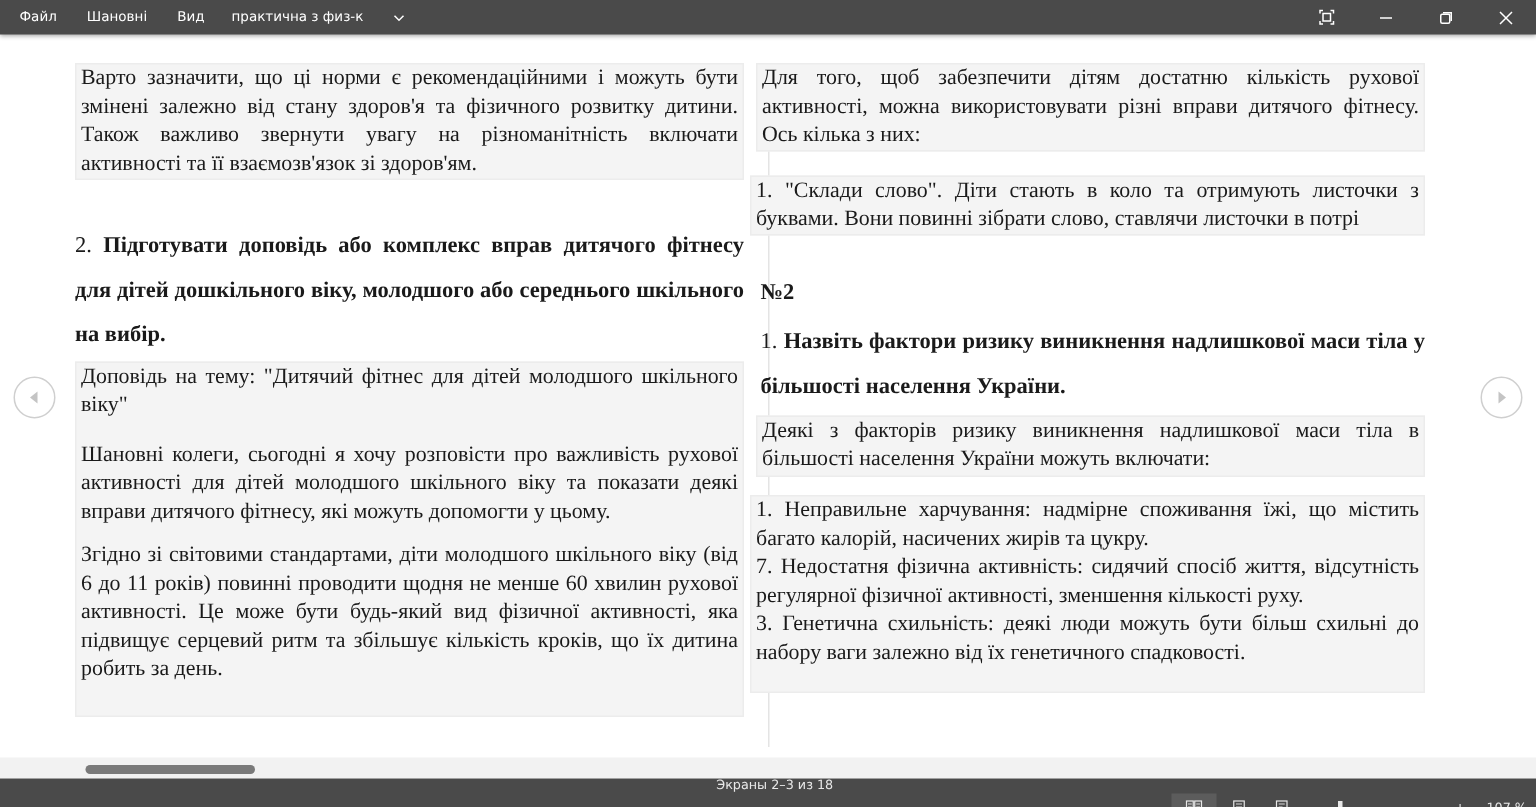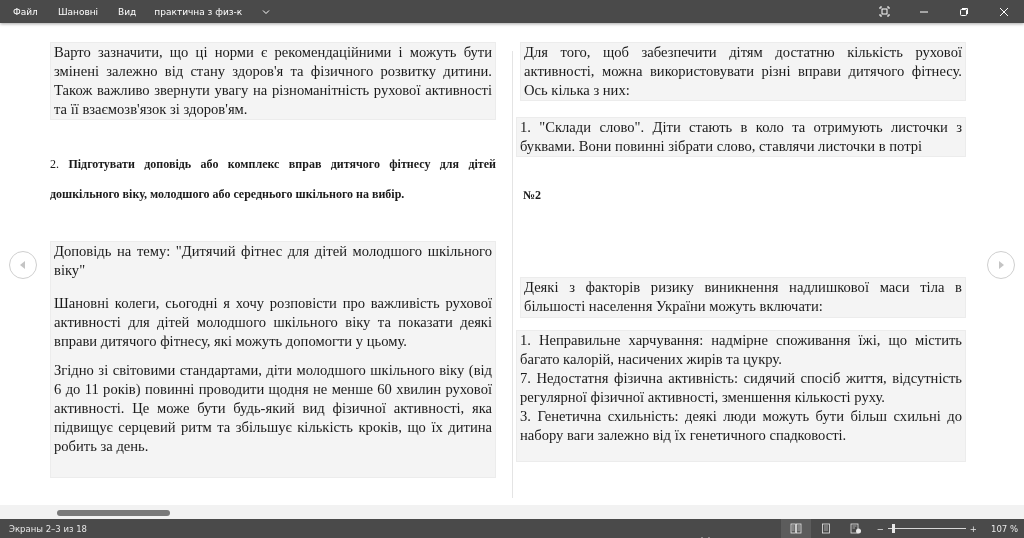--- a/index.html
+++ b/index.html
@@ -23,33 +23,33 @@
 
   
   .reader {
     position: absolute; left: 0; top: 23px; width: 1024px; height: 482px; background: #ffffff;
   }
   .page {
     position: absolute; top: 0; height: 475px;
     font-family: "Liberation Serif", serif; color: #1a1a1a;
   }
   .page-left { left: 50px; width: 446px; }
-  .page-right { left: 516px; width: 450px; font-family: Liberation Serif, serif; }
+  .page-right { left: 500px; width: 450px; font-family: Liberation Serif, serif; }
   .page-divider {
     position: absolute; left: 512px; top: 28px; width: 1px; height: 447px; background: #e4e4e4;
   }
 
   .block {
     position: absolute; background: #f4f4f4; border: 1px solid #ececec;
     font-size: 14.6px; line-height: 19px; padding: 0 3px;
     text-align: justify;
   }
   .block p { margin: 0; }
   .heading {
-    position: absolute; font-size: 12px; line-height: 19px; text-align: justify;
+    position: absolute; font-size: 15px; line-height: 19px; text-align: justify;
   }
   .heading .num { font-weight: normal; }
   .heading b { font-weight: bold; }
 
   
   .nav-arrow {
     position: absolute; top: 250px; width: 28px; height: 28px; border-radius: 50%;
     border: 1.5px solid #cfcfcf; background: #ffffff;
     display: flex; align-items: center; justify-content: center;
   }
@@ -60,21 +60,21 @@
   .hscroll {
     position: absolute; left: 0; top: 505px; width: 1024px; height: 14px; background: #f2f2f2;
   }
   .hscroll-thumb {
     position: absolute; left: 57px; top: 5px; width: 113px; height: 6px; border-radius: 3px; background: #7a7a7a;
   }
 
   
   .statusbar {
     position: absolute; left: 0; top: 519px; width: 1024px; height: 19px; background: #4a4a4a;
-    color: #e8e8e8; font-size: 8.5px; display: flex; align-items: center;
+    color: #e8e8e8; font-size: 8.5px; display: flex; align-items: center; flex-direction: column;
   }
   .status-pages { padding-left: 9px; }
   .status-right { margin-left: auto; display: flex; align-items: center; height: 19px; }
   .focus-btn { display: flex; align-items: center; gap: 3px; padding: 0 8px; height: 19px; margin-top: 28px; }
   .view-btn { width: 30px; height: 19px; display: flex; align-items: center; justify-content: center; }
   .view-btn.active { background: #5c5c5c; }
   .zoom-ctrl { display: flex; align-items: center; gap: 4px; padding: 0 6px; }
   .zoom-track { position: relative; width: 78px; height: 1px; background: #d8d8d8; }
   .zoom-thumb { position: absolute; left: 4px; top: -4px; width: 3px; height: 9px; background: #e8e8e8; }
   .zoom-pct { padding: 0 6px 0 8px; }
@@ -115,21 +115,21 @@
           <path d="M1 1 L9 9 M9 1 L1 9" stroke="#fff" stroke-width="1"></path>
         </svg>
     </div>
   </div>
 </div>
 
 <div class="reader">
 
   <div class="page page-left">
     <div class="block" style="left:0; top:19px; width:446px; height:78px;">
-      <p>Варто зазначити, що ці норми є рекомендаційними і можуть бути змінені залежно від стану здоров'я та фізичного розвитку дитини. Також важливо звернути увагу на різноманітність рухової активності та її взаємозв'язок зі здоров'ям.</p>
+      <p>Варто зазначити, що ці норми є рекомендаційними і можуть бути змінені залежно від стану здоров'я та фізичного розвитку дитини. Також важливо звернути увагу на різноманітність включати активності та її взаємозв'язок зі здоров'ям.</p>
     </div>
 
     <div class="heading" style="left:0; top:127px; width:446px; line-height:29.5px;">
       <span class="num">2. </span><b>Підготувати доповідь або комплекс вправ дитячого фітнесу для дітей дошкільного віку, молодшого або середнього шкільного на вибір.</b>
     </div>
 
     <div class="block" style="left:0; top:218px; width:446px; height:237px;">
       <p>Доповідь на тему: "Дитячий фітнес для дітей молодшого шкільного віку"</p>
       <p style="margin-top:14px;">Шановні колеги, сьогодні я хочу розповісти про важливість рухової активності для дітей молодшого шкільного віку та показати деякі вправи дитячого фітнесу, які можуть допомогти у цьому.</p>
       <p style="margin-top:10px;">Згідно зі світовими стандартами, діти молодшого шкільного віку (від 6 до 11 років) повинні проводити щодня не менше 60 хвилин рухової активності. Це може бути будь-який вид фізичної активності, яка підвищує серцевий ритм та збільшує кількість кроків, що їх дитина робить за день.</p>
@@ -142,20 +142,23 @@
     <div class="block" style="left:4px; top:19px; width:446px; height:59px;">
       <p>Для того, щоб забезпечити дітям достатню кількість рухової активності, можна використовувати різні вправи дитячого фітнесу. Ось кілька з них:</p>
     </div>
 
     <div class="block" style="left:0; top:94px; width:450px; height:40px;">
       <p>1. "Склади слово". Діти стають в коло та отримують листочки з буквами. Вони повинні зібрати слово, ставлячи листочки в потрі</p>
     </div>
 
     <div class="heading" style="left:7px; top:163px; font-weight:bold;">№2</div>
 
+    <div class="heading" style="left:7px; top:190px; width:443px; line-height:30px;">
+      <span class="num">1. </span><b>Назвіть фактори ризику виникнення надлишкової маси тіла у більшості населення України.</b>
+    </div>
 
     <div class="block" style="left:4px; top:254px; width:446px; height:41px;">
       <p>Деякі з факторів ризику виникнення надлишкової маси тіла в більшості населення України можуть включати:</p>
     </div>
 
     <div class="block" style="left:0; top:307px; width:450px; height:132px;">
       <p>1. Неправильне харчування: надмірне споживання їжі, що містить багато калорій, насичених жирів та цукру.</p>
       <p>7. Недостатня фізична активність: сидячий спосіб життя, відсутність регулярної фізичної активності, зменшення кількості руху.</p>
       <p>3. Генетична схильність: деякі люди можуть бути більш схильні до набору ваги залежно від їх генетичного спадковості.</p>
     </div>

